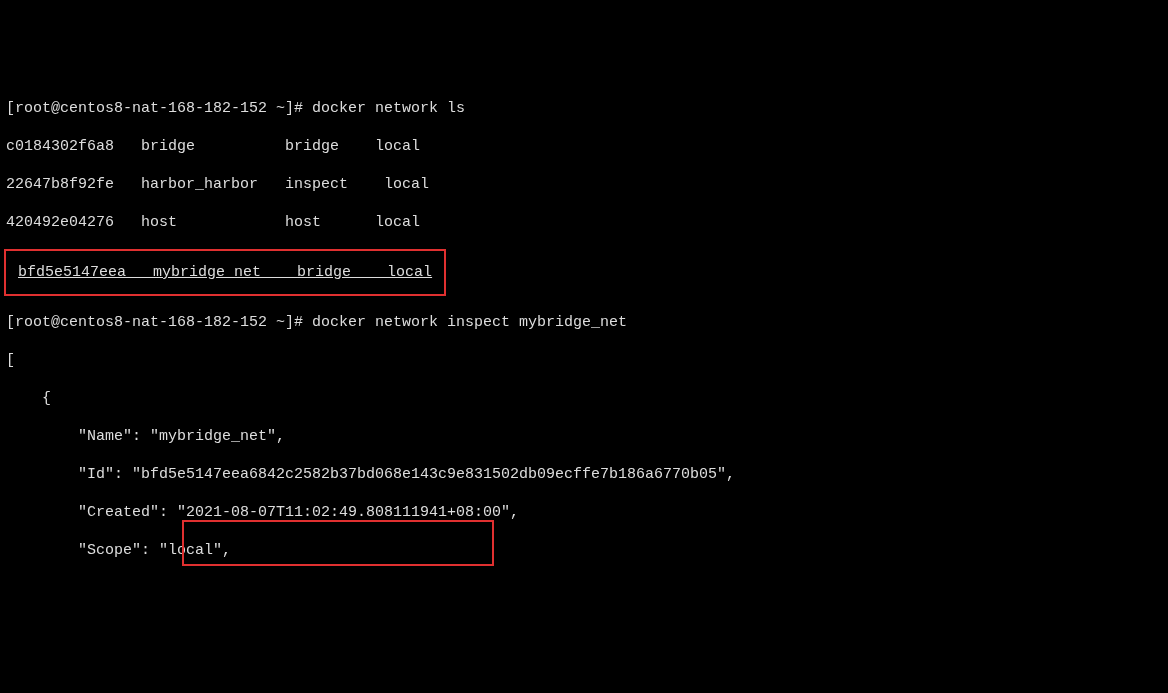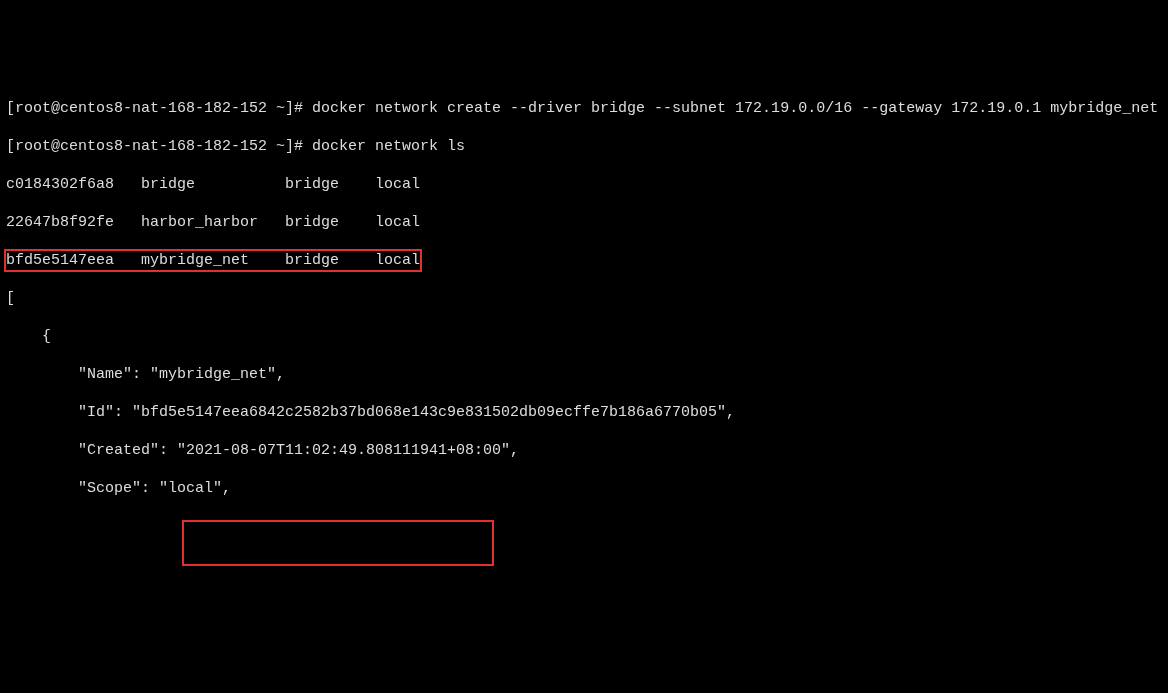--- a/index.html
+++ b/index.html
@@ -12,45 +12,47 @@
       padding: 4px 6px;
       width: 1168px;
       height: 693px;
       overflow: hidden;
       white-space: pre;
     }
     .line { display: block; }
     .highlight-row {
       display: inline-block;
       border: 2px solid #e03030;
-      padding: 0;
+      padding: 12px;
       margin: -2px;
+      text-decoration: underline;
     }
     .highlight-block {
       position: absolute;
       border: 2px solid #e03030;
       left: 176px;
       top: 440px;
       width: 312px;
       height: 46px;
       pointer-events: none;
     }
     .term-wrap { position: relative; }
   </style>
 </head>
 <body>
 
 
 
 <div class="term-wrap">
-<span class="line">[root@centos8-nat-168-182-152 ~]# docker network create --driver bridge --subnet 172.19.0.0/16 --gateway 172.19.0.1 mybridge_net</span>
 <span class="line">[root@centos8-nat-168-182-152 ~]# docker network ls</span>
 <span class="line">c0184302f6a8   bridge          bridge    local</span>
-<span class="line">22647b8f92fe   harbor_harbor   bridge    local</span>
+<span class="line">22647b8f92fe   harbor_harbor   inspect    local</span>
+<span class="line">420492e04276   host            host      local</span>
 <span class="line"><span class="highlight-row">bfd5e5147eea   mybridge_net    bridge    local</span></span>
+<span class="line">[root@centos8-nat-168-182-152 ~]# docker network inspect mybridge_net</span>
 <span class="line">[</span>
 <span class="line">    {</span>
 <span class="line">        "Name": "mybridge_net",</span>
 <span class="line">        "Id": "bfd5e5147eea6842c2582b37bd068e143c9e831502db09ecffe7b186a6770b05",</span>
 <span class="line">        "Created": "2021-08-07T11:02:49.808111941+08:00",</span>
 <span class="line">        "Scope": "local",</span>
 
 
 
 

